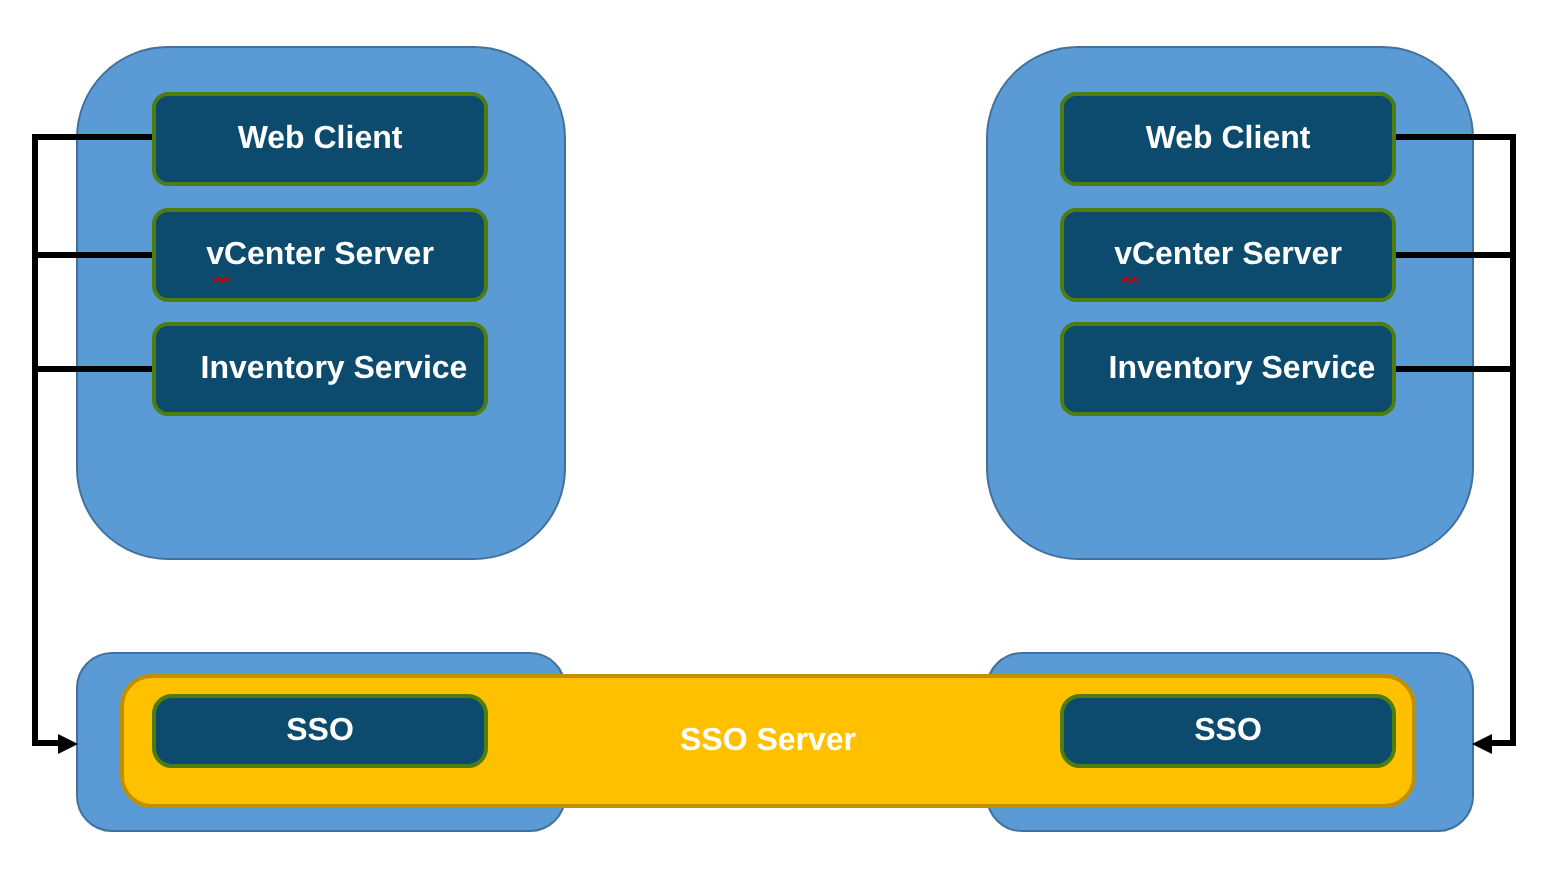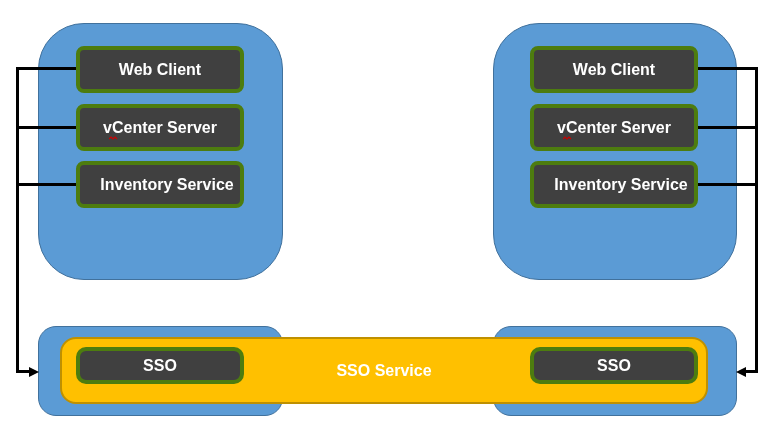--- a/index.html
+++ b/index.html
@@ -35,22 +35,22 @@
     background: #FFC000;
     border: 2px solid #BF9000;
     border-radius: 16px;
     z-index: 2;
     display: flex; align-items: center; justify-content: center;
     color: #ffffff; font-size: 16px; font-weight: bold;
   }
   .node {
     position: absolute;
     width: 168px; height: 47px;
-    background: #404040;
-    border: 4px solid #4d7c0f;
+    background: #0c4a6e;
+    border: 2px solid #4d7c0f;
     border-radius: 8px;
     display: flex; align-items: center; justify-content: center;
     color: #ffffff; font-size: 16px; font-weight: bold;
   }
   .node.col-left  { left: 76px; }
   .node.col-right { left: 530px; }
   .node.row-0 { top: 46px; }
   .node.row-1 { top: 104px; }
   .node.row-2 { top: 161px; padding-left: 14px; }
   .node.sso {
@@ -89,21 +89,21 @@
 
 <div class="canvas">
 
   <div class="cluster left"></div>
   <div class="cluster right"></div>
 
   <div class="sso-container left"></div>
   <div class="sso-container right"></div>
 
   <div class="domain-bar">
-    <span>SSO Service</span>
+    <span>SSO Server</span>
   </div>
 
   <div class="node col-left row-0">
     <span>Web Client</span>
   </div>
   <div class="node col-left row-1">
     <span>vCenter Server</span>
     <svg class="squiggle" width="9" height="4" viewBox="0 0 9 4">
       <path d="M0 3 L2 1 L4 3 L6 1 L8 3" stroke="#CC0000" stroke-width="1.2" fill="none"></path>
     </svg>

